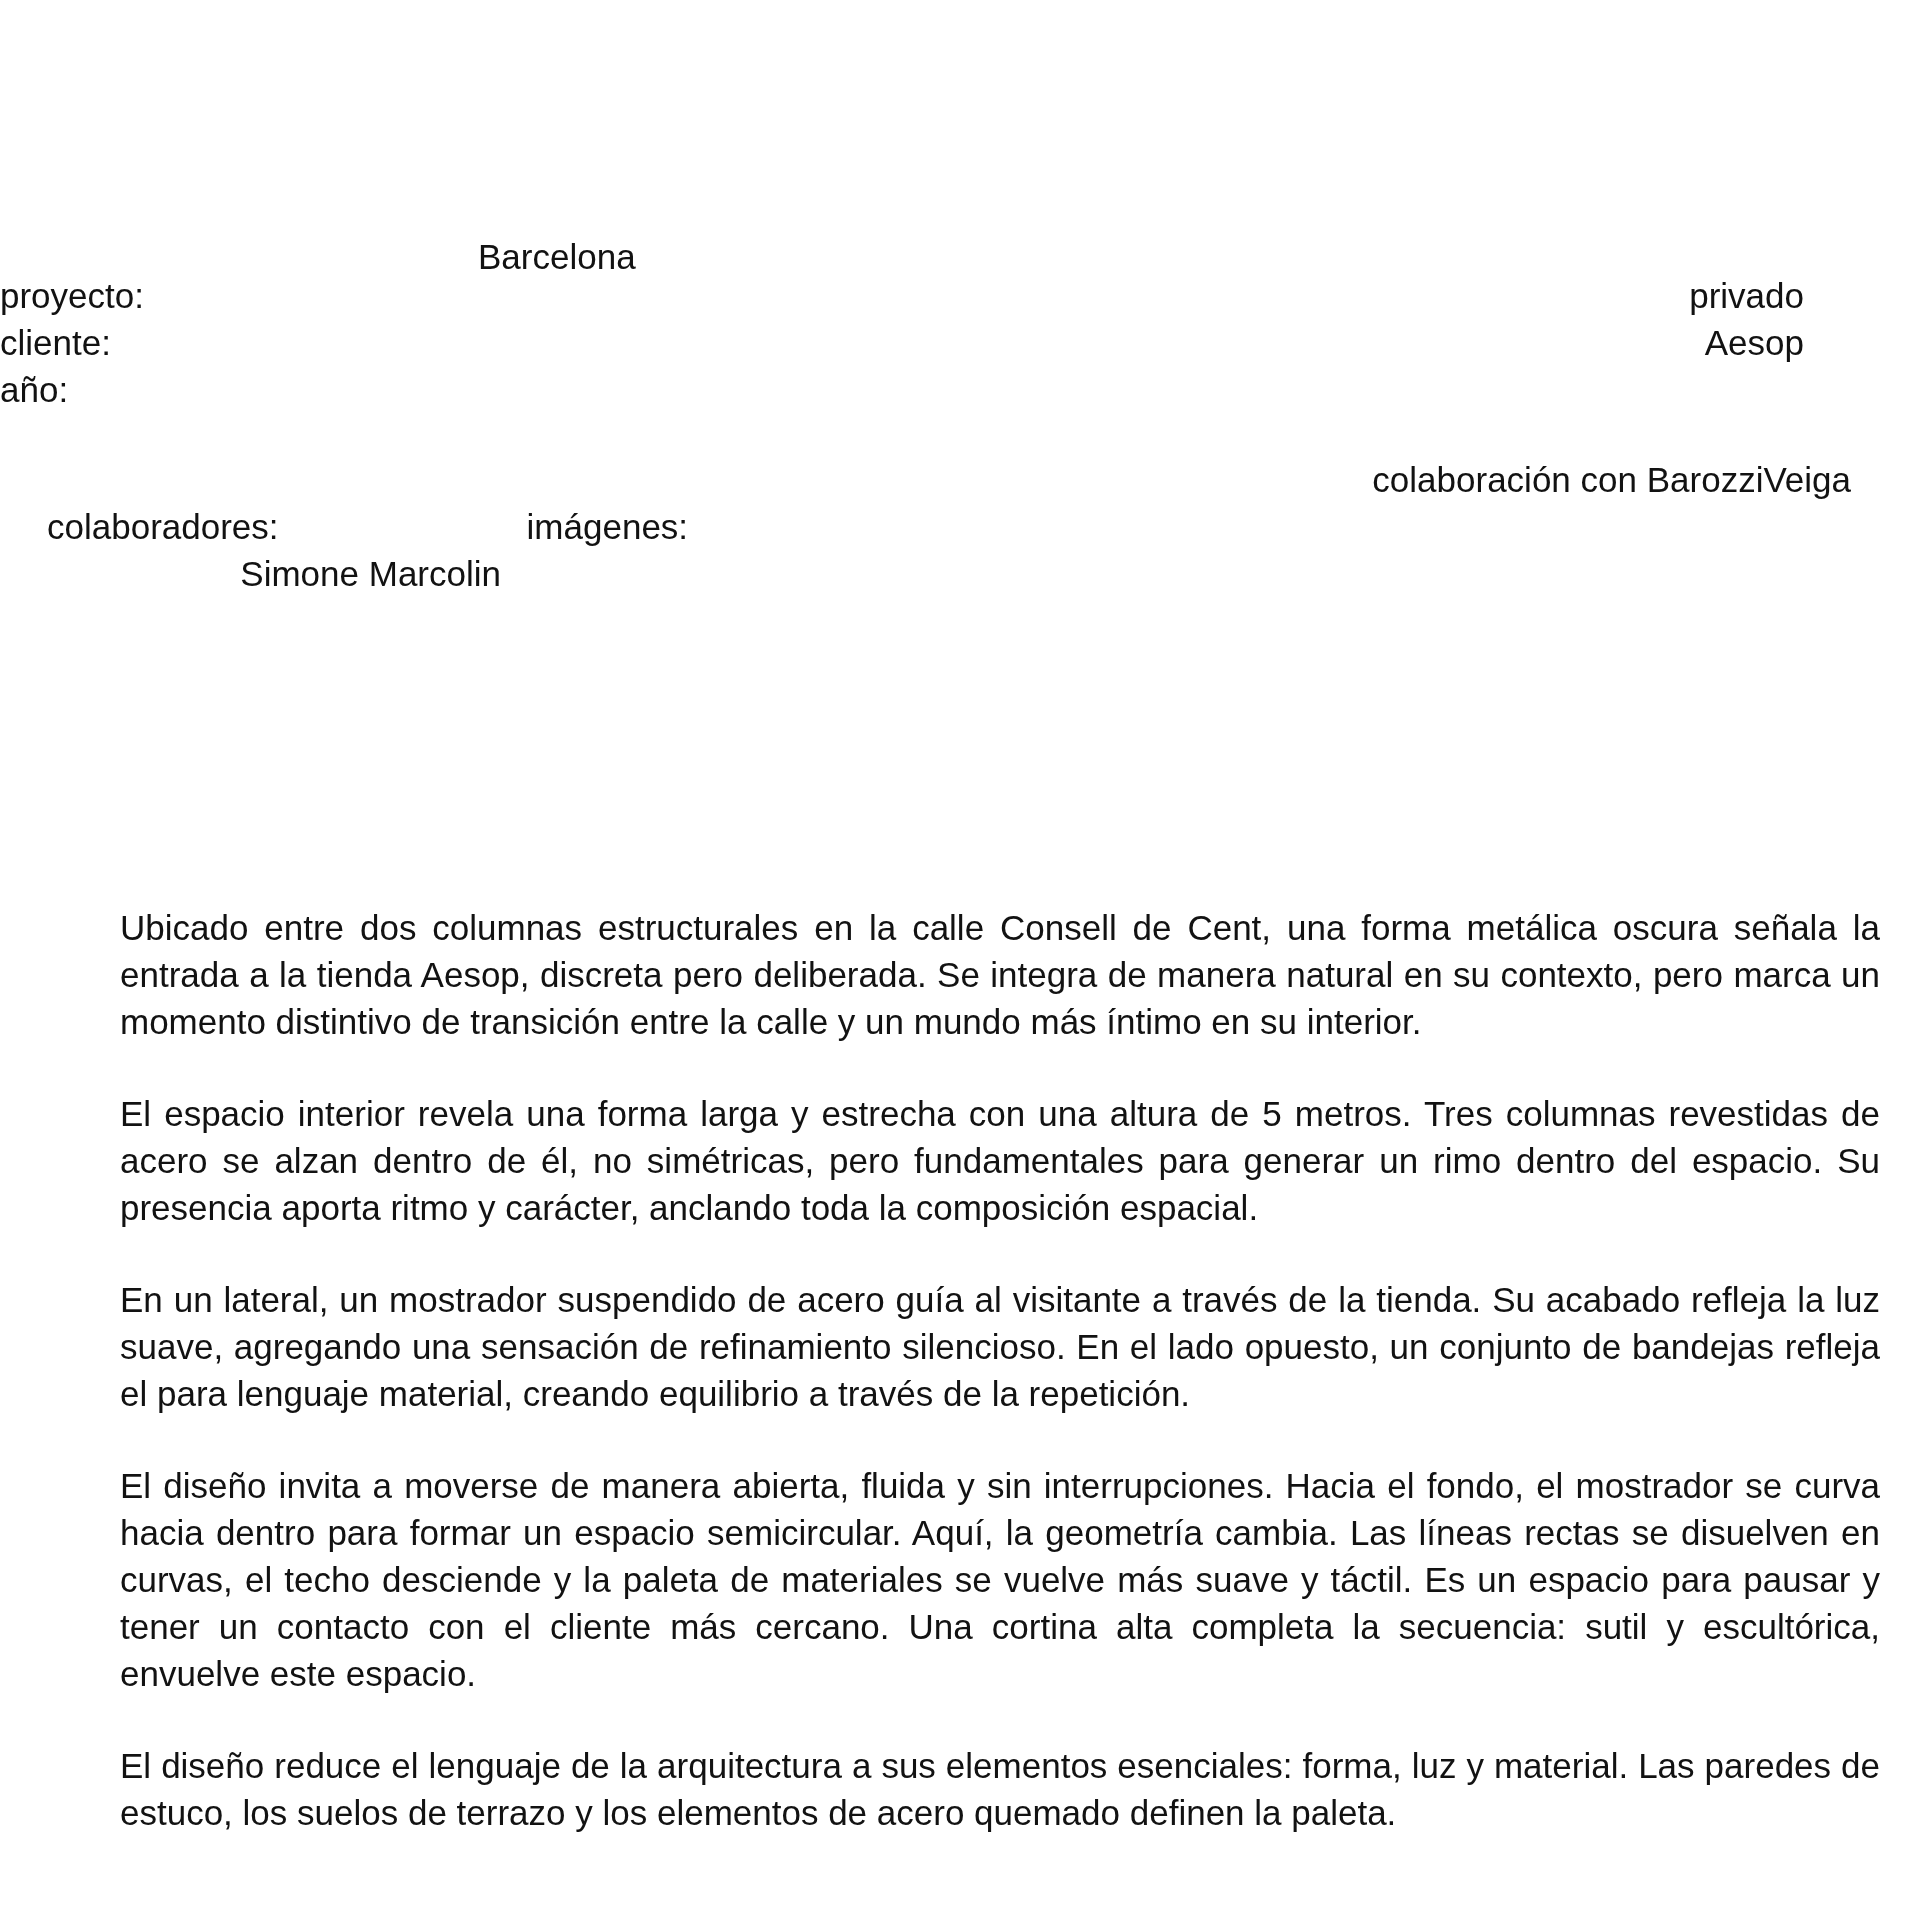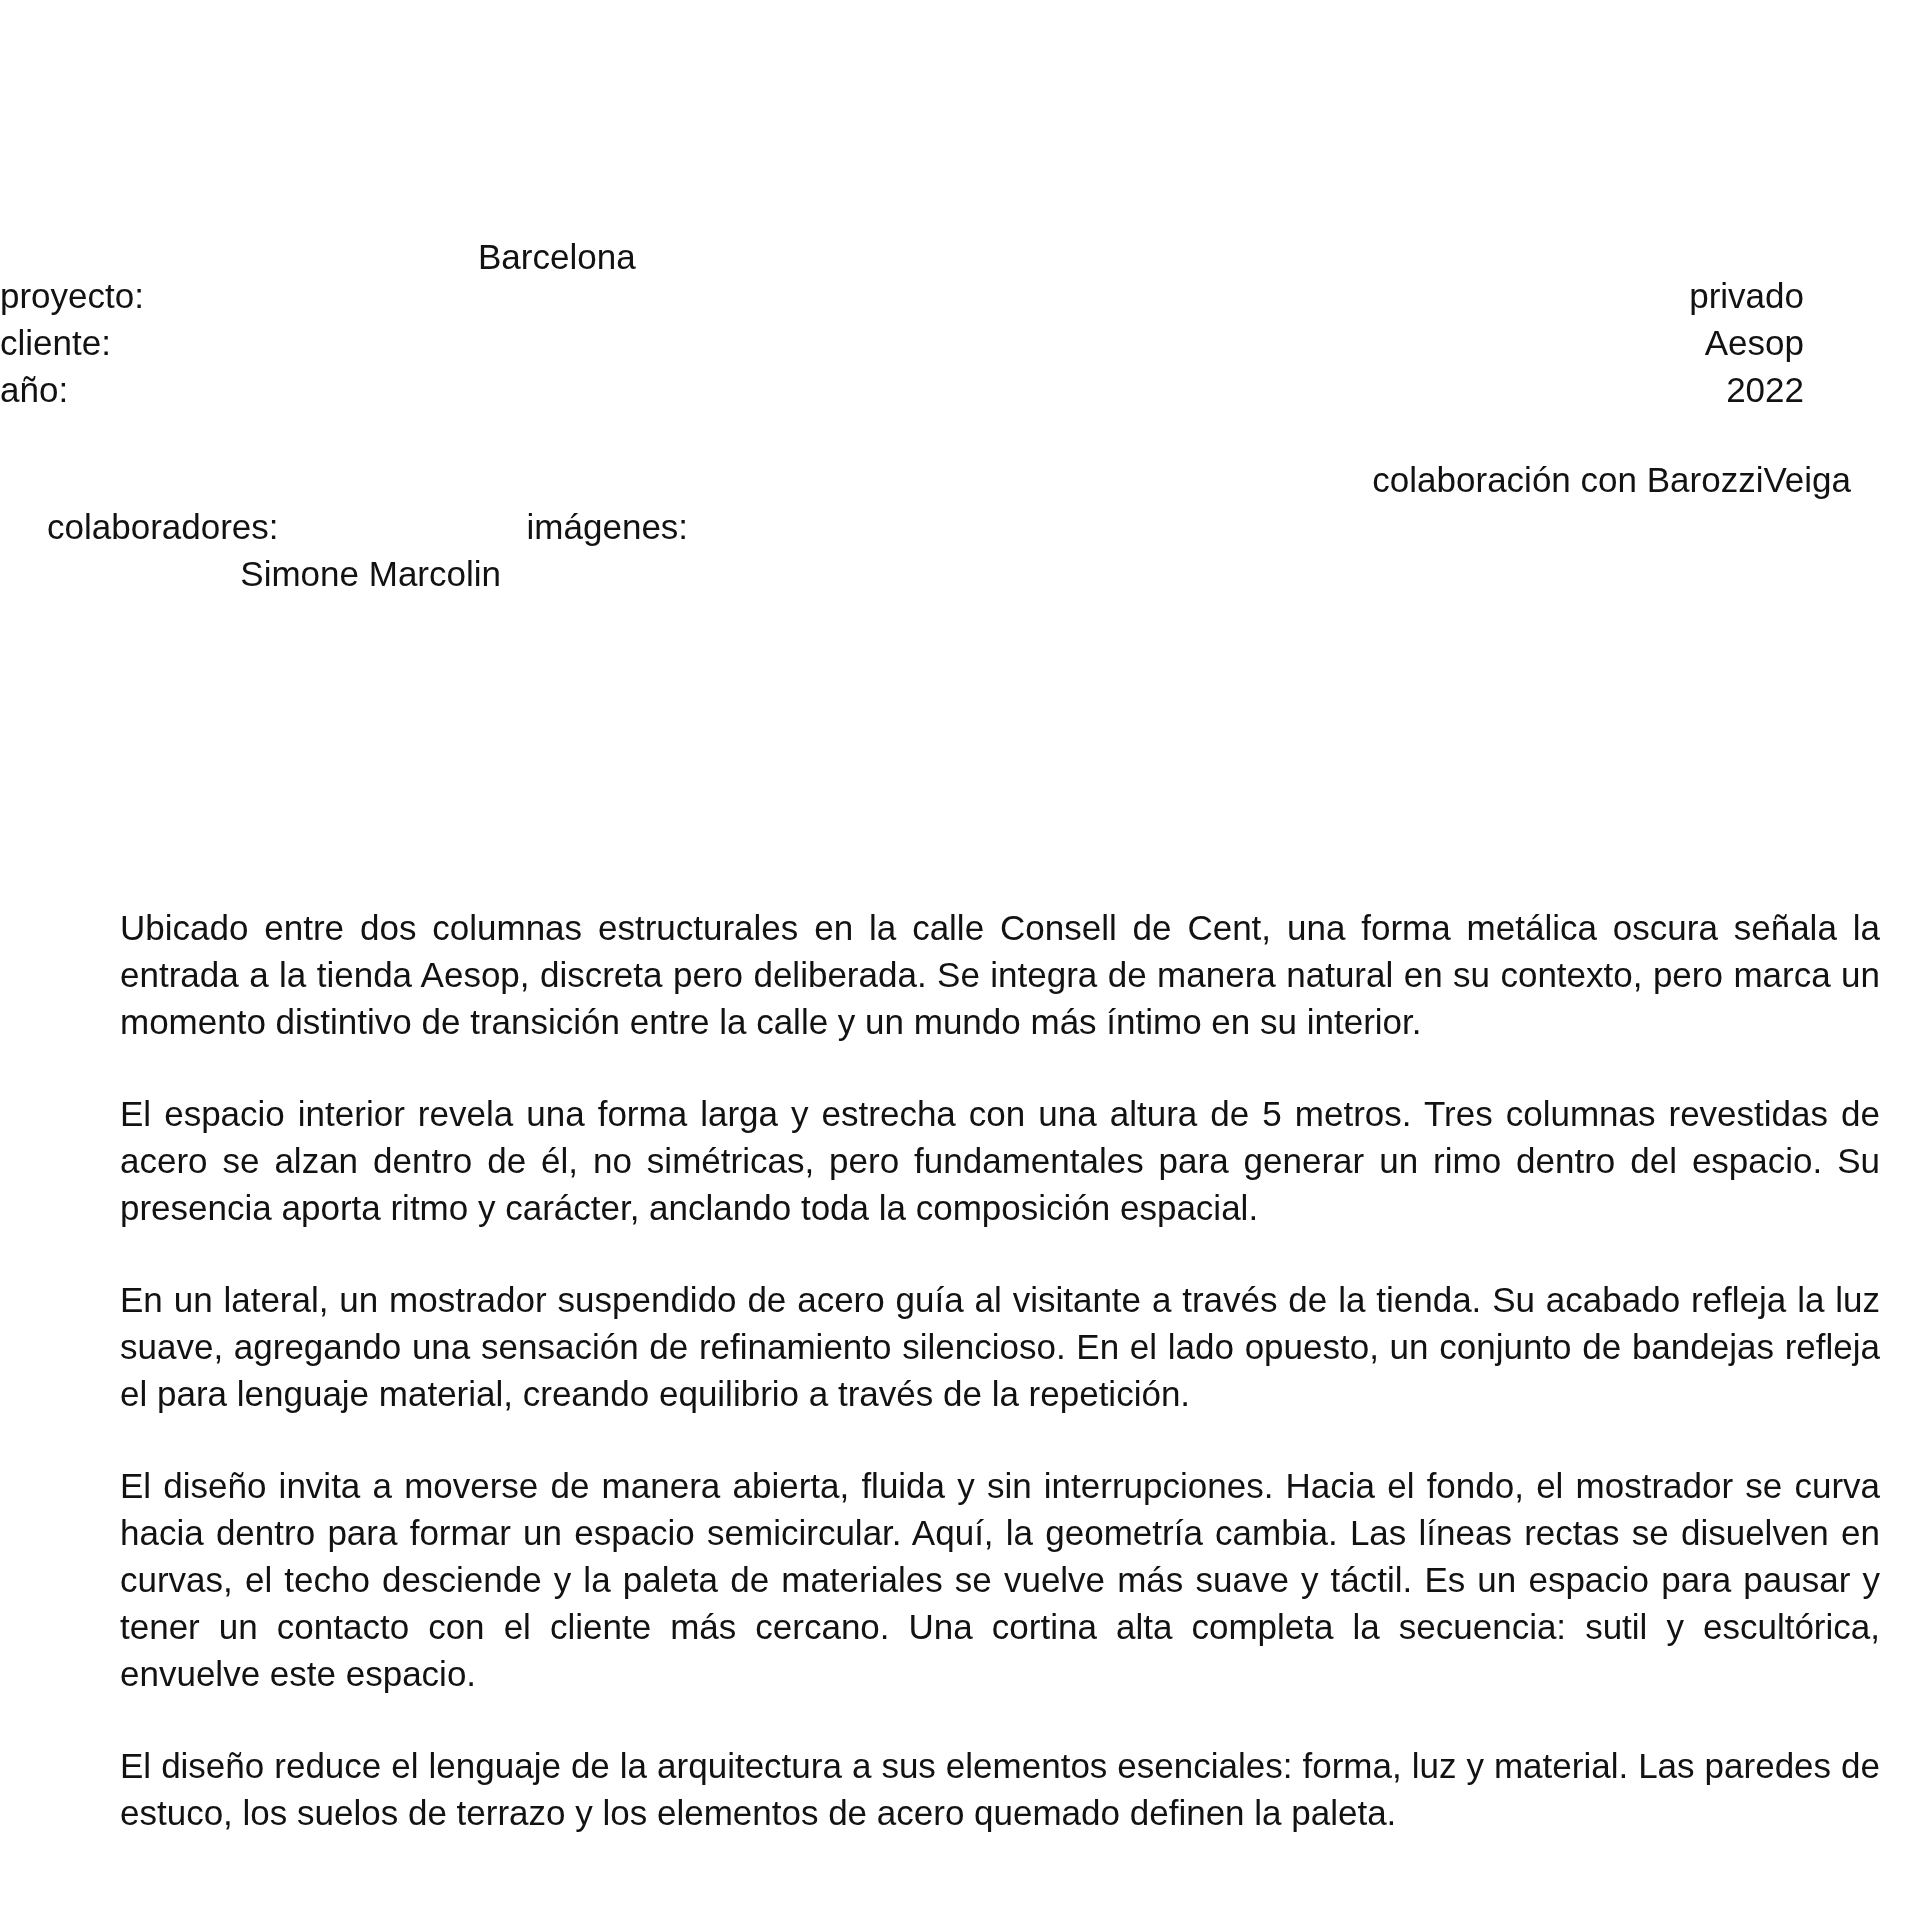--- a/index.html
+++ b/index.html
@@ -63,21 +63,20 @@
 <div class="page-title">Barcelona</div>
 
 <div class="meta meta-primary">
   <div class="label">proyecto:</div>
   <div class="value">privado</div>
 
   <div class="label">cliente:</div>
   <div class="value">Aesop</div>
 
   <div class="label">año:</div>
-  <div class="value">2022</div>
 </div>
 
 <div class="meta meta-secondary">
   <div class="label"></div>
   <div class="value">colaboración con BarozziVeiga</div>
 
   <div class="label">colaboradores:</div>
 
   <div class="label">imágenes:</div>
   <div class="value">Simone Marcolin</div>

